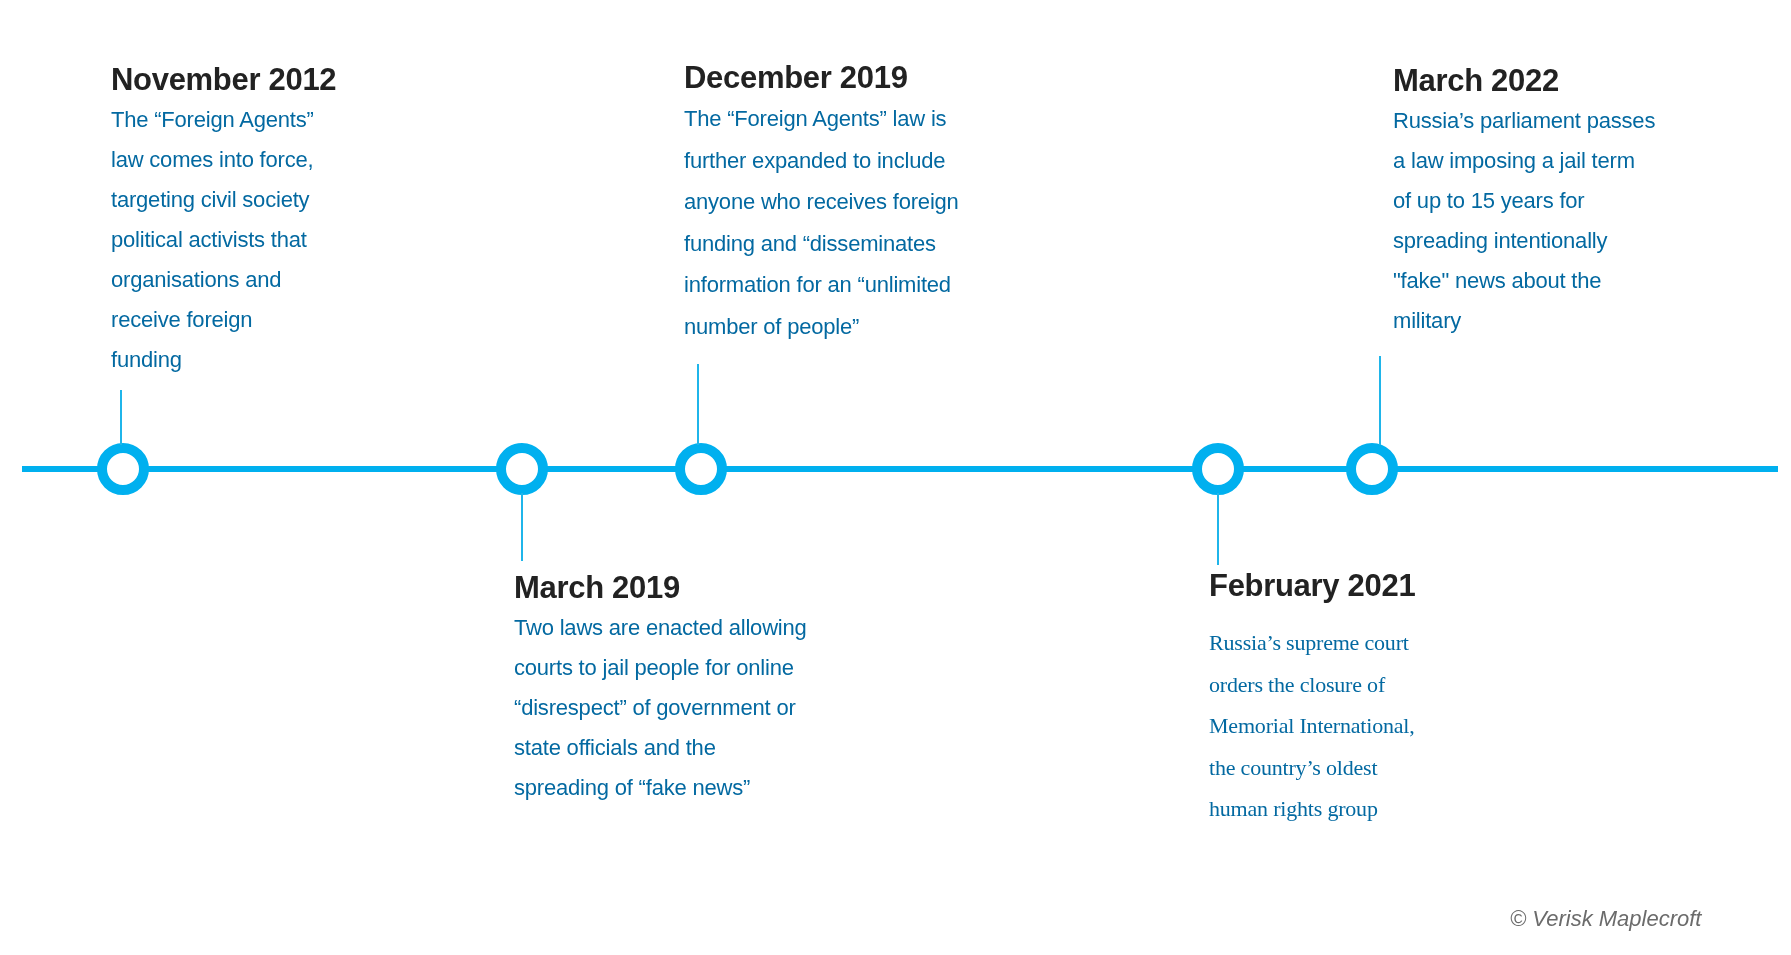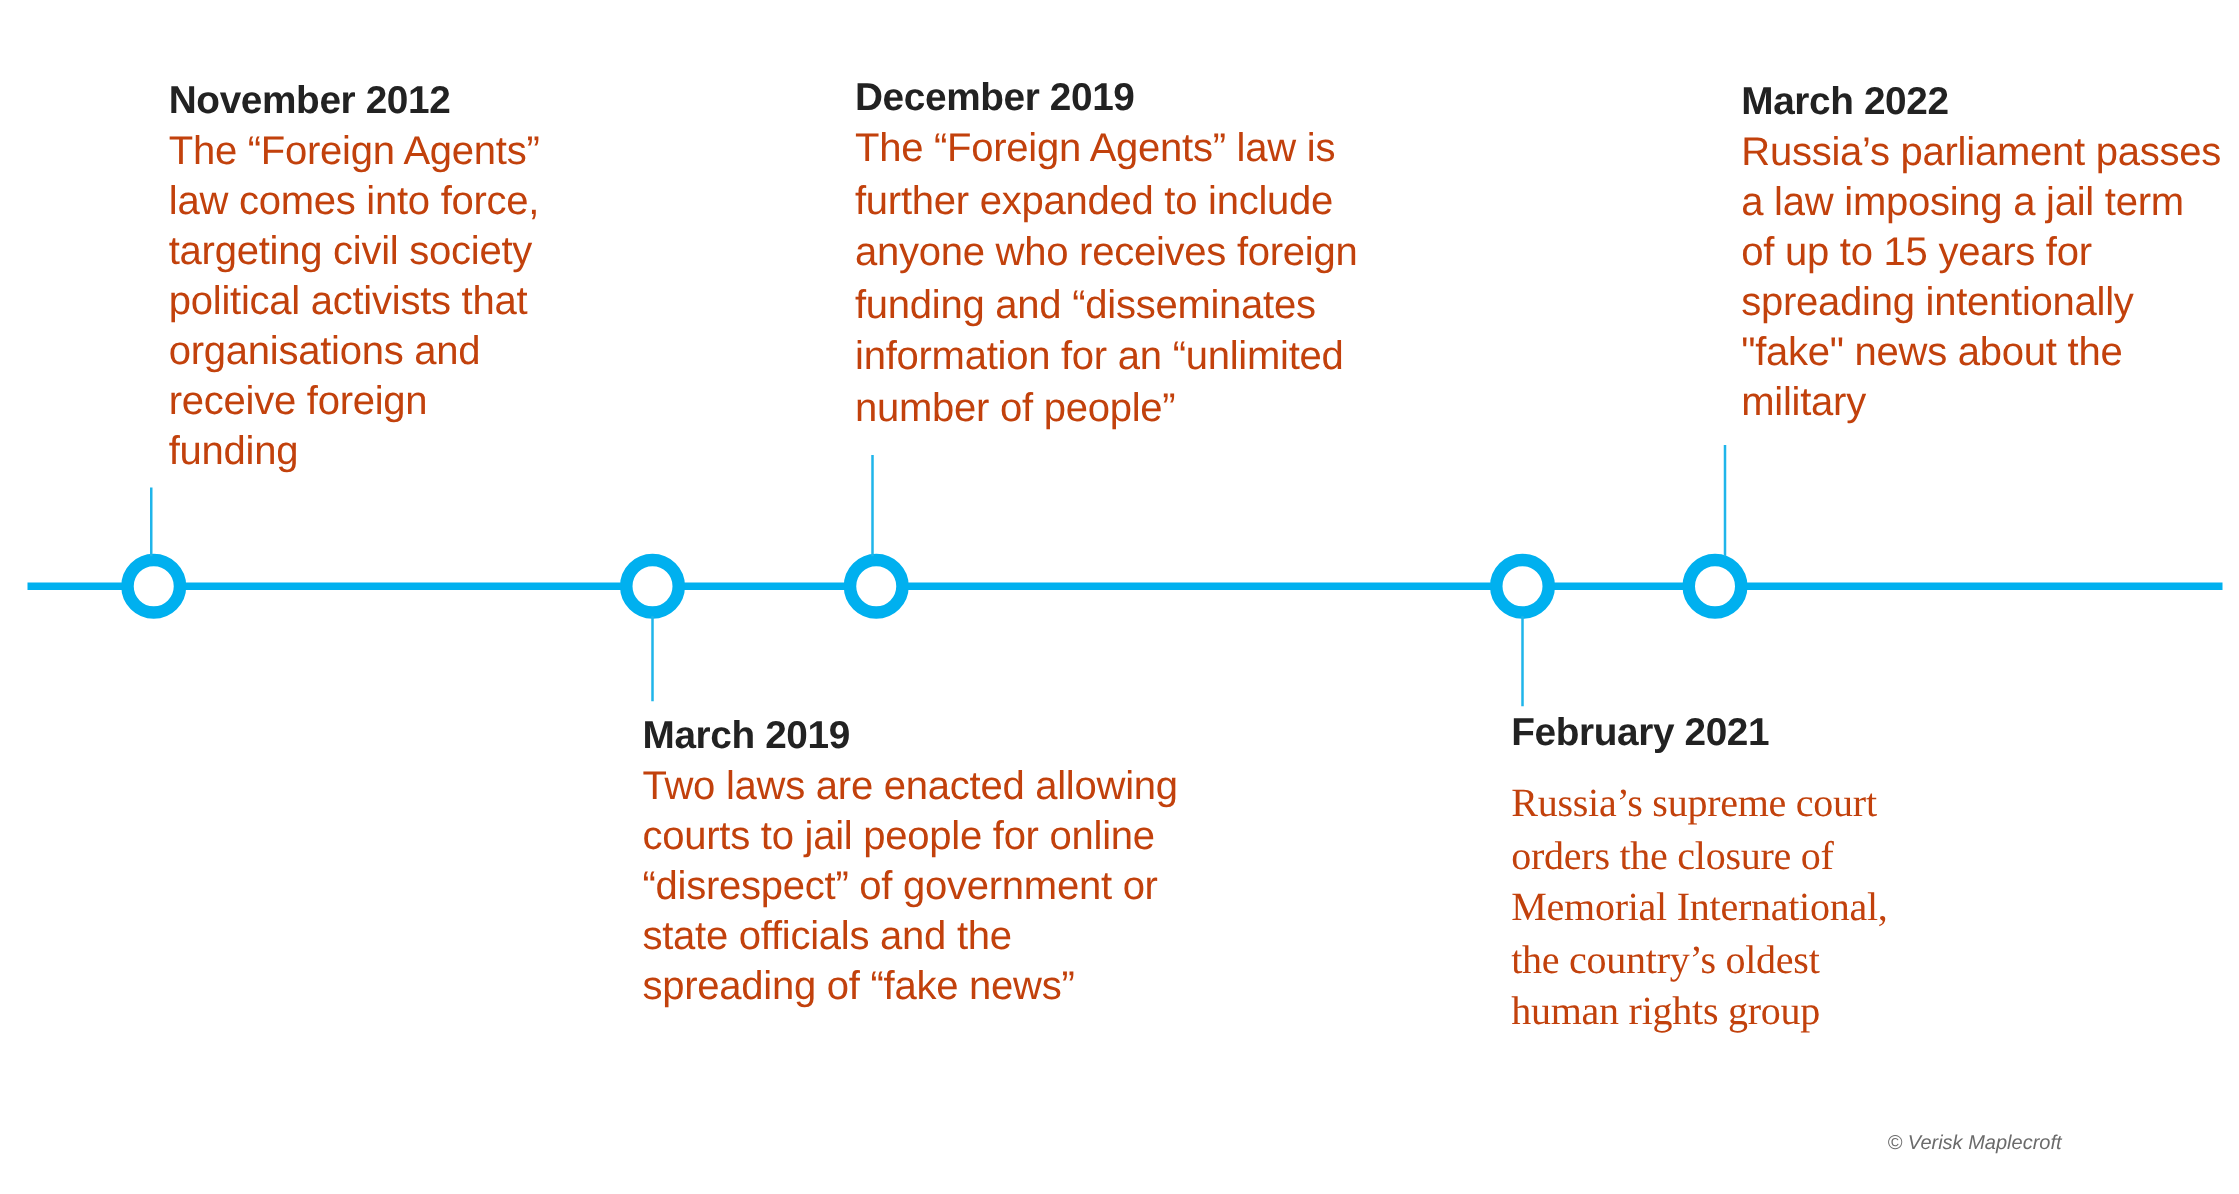--- a/index.html
+++ b/index.html
@@ -4,45 +4,45 @@
 <style>
   html, body { margin:0; padding:0; background:#ffffff; }
   body { width:1791px; height:955px; position:relative; overflow:hidden;
          font-family:"Liberation Sans", "DejaVu Sans", sans-serif; }
   .axis { position:absolute; left:22px; top:466px; width:1756px; height:6px; background:#00b0ef; }
   .node { position:absolute; width:32px; height:32px; border:10px solid #00b0ef; border-radius:50%;
           background:#fff; box-sizing:content-box; }
   .conn { position:absolute; width:2px; background:#1fb5ea; }
   .event { position:absolute; }
   .event .date { font-weight:bold; color:#222222; font-size:31px; line-height:40px; letter-spacing:-0.3px; white-space:nowrap; }
-  .event .desc { color:#c2410c; font-size:32px; letter-spacing:-0.2px; }
+  .event .desc { color:#0369a1; font-size:22px; letter-spacing:-0.2px; }
   .event .desc div { white-space:nowrap; }
   .lh40 .desc { line-height:40px; }
   .lh41 .desc { line-height:41.5px; }
-  .credit { position:absolute; left:1510px; top:906px; font-style:italic; color:#6b6b6b; font-size:16px; white-space:nowrap; }
+  .credit { position:absolute; left:1510px; top:906px; font-style:italic; color:#6b6b6b; font-size:22px; white-space:nowrap; }
 </style>
 </head>
 <body>
 
 <div>
   <div class="axis"></div>
 
   <div class="node" style="left:97px; top:443px;"></div>
   <div class="node" style="left:496px; top:443px;"></div>
   <div class="node" style="left:675px; top:443px;"></div>
   <div class="node" style="left:1192px; top:443px;"></div>
   <div class="node" style="left:1346px; top:443px;"></div>
 
   <div class="conn" style="left:120px; top:390px; height:55px;"></div>
   <div class="conn" style="left:521px; top:493px; height:68px;"></div>
   <div class="conn" style="left:697px; top:364px; height:81px;"></div>
   <div class="conn" style="left:1217px; top:493px; height:72px;"></div>
   <div class="conn" style="left:1379px; top:356px; height:89px;"></div>
 
-  <div class="event lh40" style="left:111px; top:60px;margin-left:24px;">
+  <div class="event lh40" style="left:111px; top:60px;">
     <div class="date">November 2012</div>
     <div class="desc">
       <div>The “Foreign Agents”</div>
       <div>law comes into force,</div>
       <div>targeting civil society</div>
       <div>political activists that</div>
       <div>organisations and</div>
       <div>receive foreign</div>
       <div>funding</div>
     </div>

